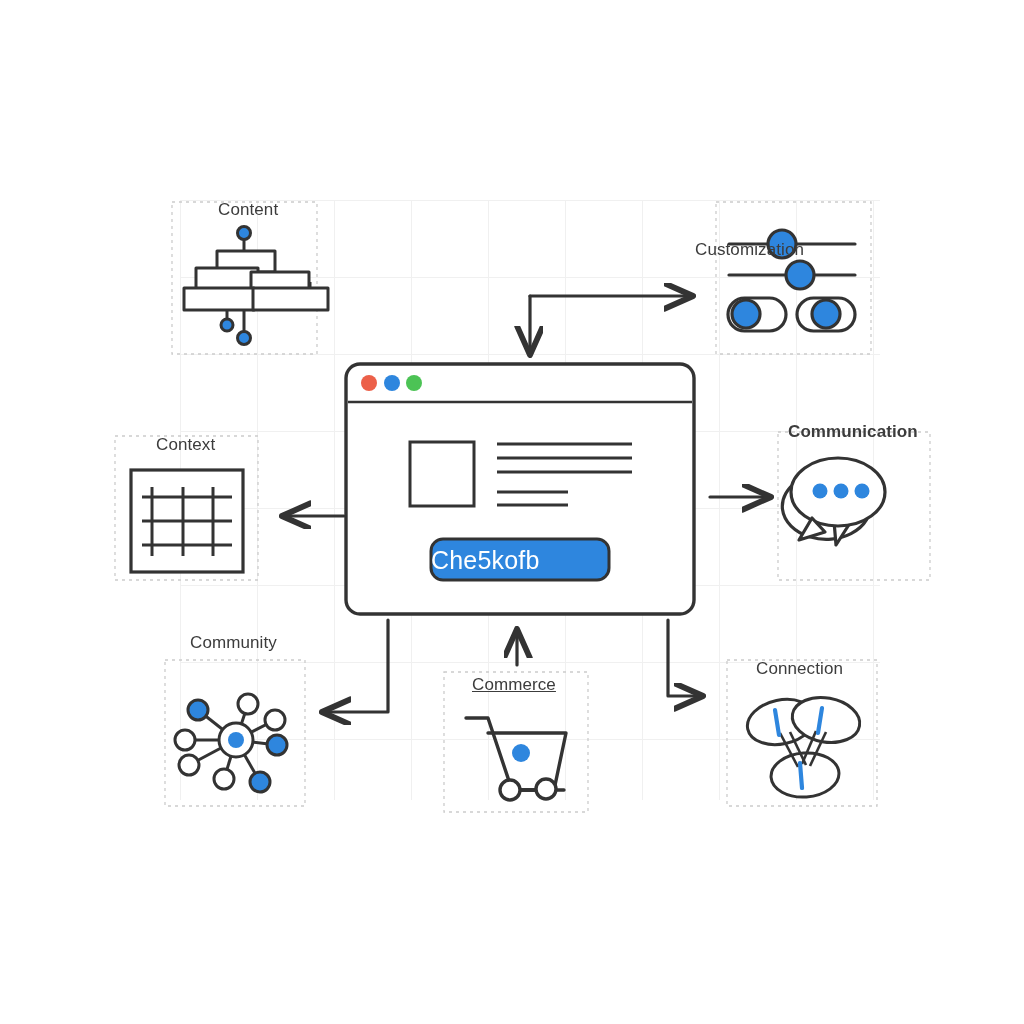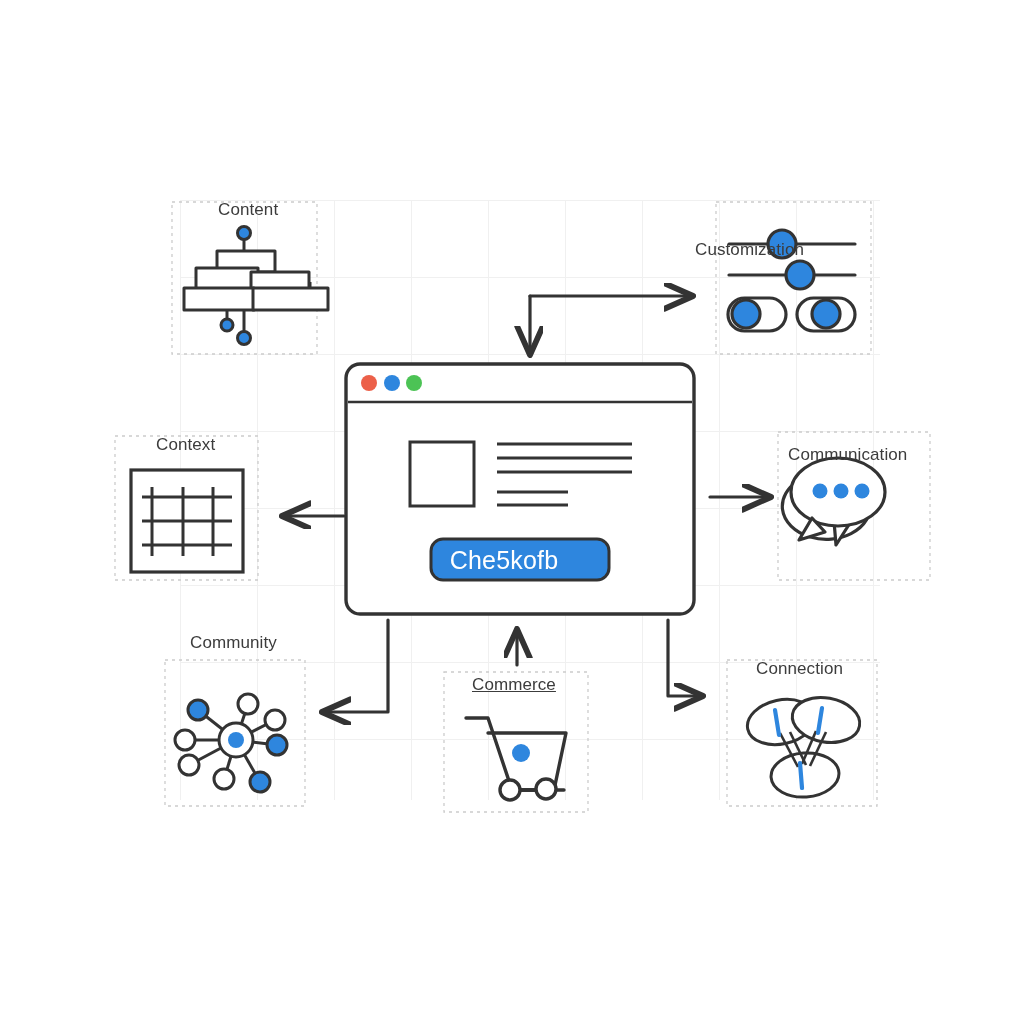--- a/index.html
+++ b/index.html
@@ -196,20 +196,20 @@
         <line x1="775" y1="710" x2="779" y2="735"></line>
         <line x1="822" y1="708" x2="818" y2="733"></line>
         <line x1="800" y1="763" x2="802" y2="788"></line>
       </g>
     </g>
   </svg>
 
   <div class="lbl" style="left:218px;top:200px;">Content</div>
   <div class="lbl" style="left:695px;top:200px;margin-top:40px;">Customization</div>
   <div class="lbl" style="left:156px;top:435px;">Context</div>
-  <div class="lbl" style="left:788px;top:445px;">Communication</div>
+  <div class="lbl" style="left:788px;top:422px;font-weight:bold;">Communication</div>
   <div class="lbl" style="left:190px;top:633px;">Community</div>
   <div class="lbl" style="left:472px;top:675px;text-decoration:underline;">Commerce</div>
   <div class="lbl" style="left:756px;top:659px;text-align:right;">Connection</div>
 
-  <div class="btnlabel" style="left:431px;top:546px;width:146px;text-align:center;">Che5kofb</div>
+  <div class="btnlabel" style="left:431px;top:546px;width:146px;">Che5kofb</div>
 
 </div>
 
 </body></html>

